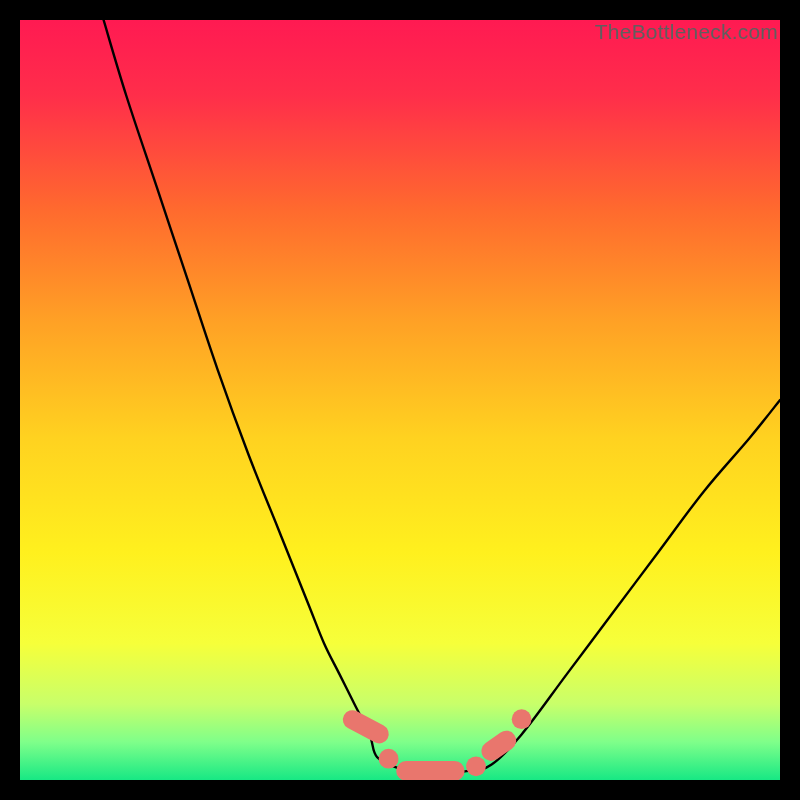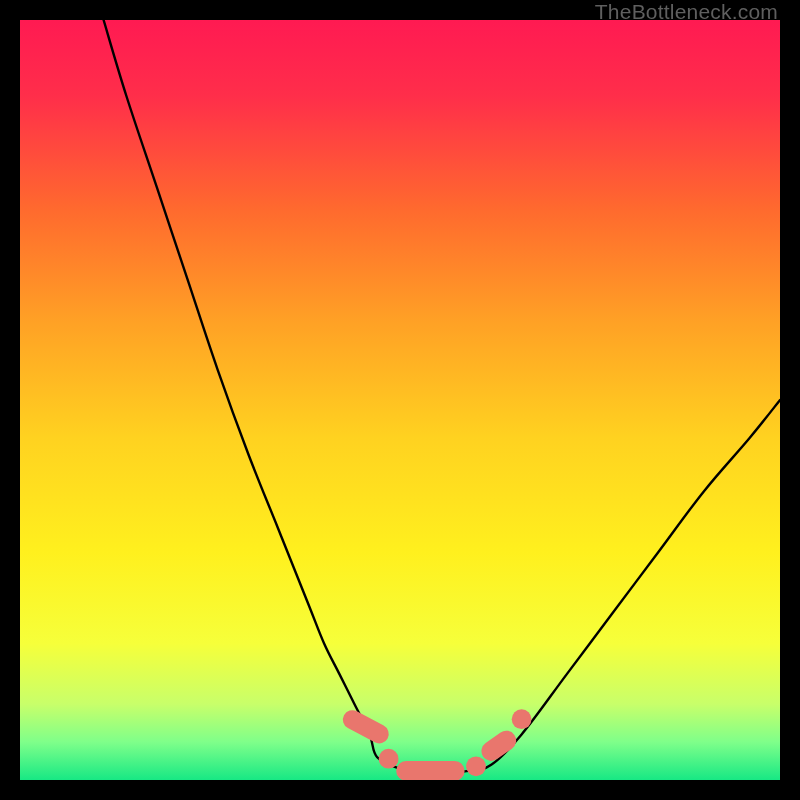--- a/index.html
+++ b/index.html
@@ -21,21 +21,21 @@
   }
   .plot {
     position: absolute;
     left: 0;
     top: 0;
     width: 760px;
     height: 760px;
   }
   .watermark {
     position: absolute;
-    top: 0;
+    top: 20px;
     right: 22px;
     color: #5f5f5f;
     font-size: 21px;
     font-weight: 500;
     letter-spacing: 0.2px;
     z-index: 5;
   }
   svg { display: block; }
 </style>
 </head>

